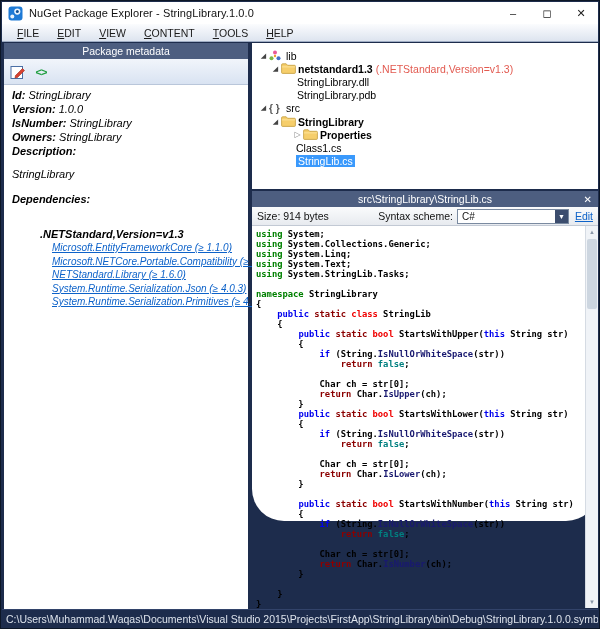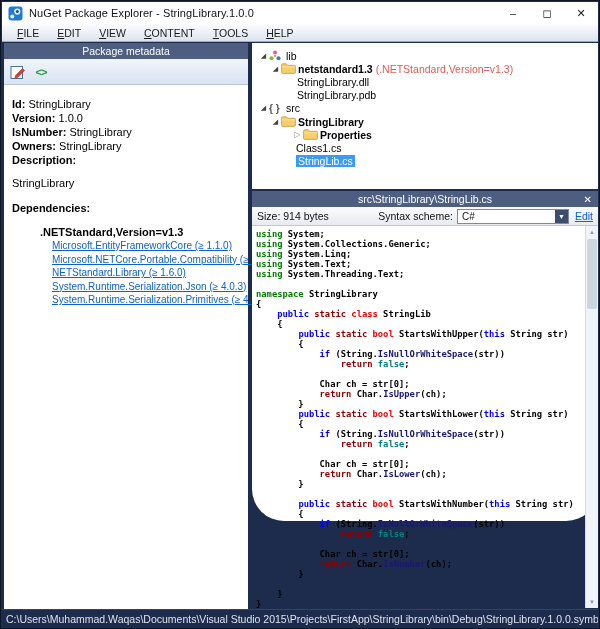--- a/index.html
+++ b/index.html
@@ -23,26 +23,26 @@
   
   .panel-header { height:16px; background:#4d5e80; color:#ffffff; font-size:10.5px; display:flex; align-items:center; justify-content:center; position:relative; }
   .left-panel  { position:absolute; left:3px;  top:42px; width:244px; height:566px; background:#ffffff; }
   .right-top-panel { position:absolute; left:251px; top:42px; width:346px; height:146px; background:#ffffff; }
   .right-bottom-panel { position:absolute; left:251px; top:190px; width:346px; height:330px; background:#ffffff;border-radius:32px; }
 
   
   .meta-toolbar { height:26px; background:linear-gradient(#f1f5fb,#d9e3f2); border-bottom:1px solid #b9c6da; display:flex; align-items:center; padding-left:6px; gap:7px; }
   .tool-icon { width:16px; height:16px; display:flex; align-items:center; justify-content:center; }
   .code-glyph { color:#1e9e3e; font-weight:bold; font-size:11px; letter-spacing:-1px; }
-  .meta-content { padding:12px 8px 0 8px; font-size:11px; color:#000; }
+  .meta-content { padding:3px 8px 0 8px; font-size:11px; color:#000;font-style:italic; }
   .meta-row { line-height:14px; white-space:nowrap; }
   .meta-row .lbl { font-weight:bold; }
   .desc-text { margin-top:9px; line-height:14px; }
   .deps-label { margin-top:11px; font-weight:bold; line-height:14px; }
-  .framework { margin-top:10px; margin-left:28px; font-weight:bold; line-height:14px; }
+  .framework { margin-top:21px; margin-left:28px; font-weight:bold; line-height:14px; }
   .dep-link { margin-left:40px; line-height:13.5px; font-size:10px; color:#0d62c9; text-decoration:underline; white-space:nowrap; cursor:pointer; }
 
   
   .tree { padding-top:6px; font-size:10.5px; color:#000; }
   .tree-row { height:13.2px; display:flex; align-items:center; white-space:nowrap; }
   .expander { width:11px; font-size:7px; color:#444; flex:0 0 auto; text-align:center; }
   .expander.closed { color:#888; font-size:8px; }
   .tree-icon { width:17px; flex:0 0 auto; display:flex; align-items:center; }
   .tree-label.bold { font-weight:bold; }
   .tree-label.selected { background:#3a99fc; color:#ffffff; padding:0 2px; }
@@ -220,21 +220,21 @@
         <span class="syntax-arrow">▼</span>
       </span>
       <span class="edit-link">Edit</span>
     </div>
     <div class="code-wrap">
       <div class="code-area">
           <div class="code-line"><span class="tok-g">using</span><span class="tok-p"> System;</span></div>
           <div class="code-line"><span class="tok-g">using</span><span class="tok-p"> System.Collections.Generic;</span></div>
           <div class="code-line"><span class="tok-g">using</span><span class="tok-p"> System.Linq;</span></div>
           <div class="code-line"><span class="tok-g">using</span><span class="tok-p"> System.Text;</span></div>
-          <div class="code-line"><span class="tok-g">using</span><span class="tok-p"> System.Threading.Text;</span></div>
+          <div class="code-line"><span class="tok-g">using</span><span class="tok-p"> System.StringLib.Tasks;</span></div>
           <div class="code-line">&nbsp;</div>
           <div class="code-line"><span class="tok-g">namespace</span><span class="tok-p"> StringLibrary</span></div>
           <div class="code-line"><span class="tok-p">{</span></div>
           <div class="code-line"><span class="tok-p">    </span><span class="tok-b">public</span><span class="tok-p"> </span><span class="tok-m">static</span><span class="tok-p"> </span><span class="tok-r">class</span><span class="tok-p"> StringLib</span></div>
           <div class="code-line"><span class="tok-p">    {</span></div>
           <div class="code-line"><span class="tok-p">        </span><span class="tok-b">public</span><span class="tok-p"> </span><span class="tok-m">static</span><span class="tok-p"> </span><span class="tok-r">bool</span><span class="tok-p"> StartsWithUpper(</span><span class="tok-b">this</span><span class="tok-p"> String str)</span></div>
           <div class="code-line"><span class="tok-p">        {</span></div>
           <div class="code-line"><span class="tok-p">            </span><span class="tok-b">if</span><span class="tok-p"> (String.</span><span class="tok-n">IsNullOrWhiteSpace</span><span class="tok-p">(str))</span></div>
           <div class="code-line"><span class="tok-p">                </span><span class="tok-m">return</span><span class="tok-p"> </span><span class="tok-t">false</span><span class="tok-p">;</span></div>
           <div class="code-line">&nbsp;</div>

